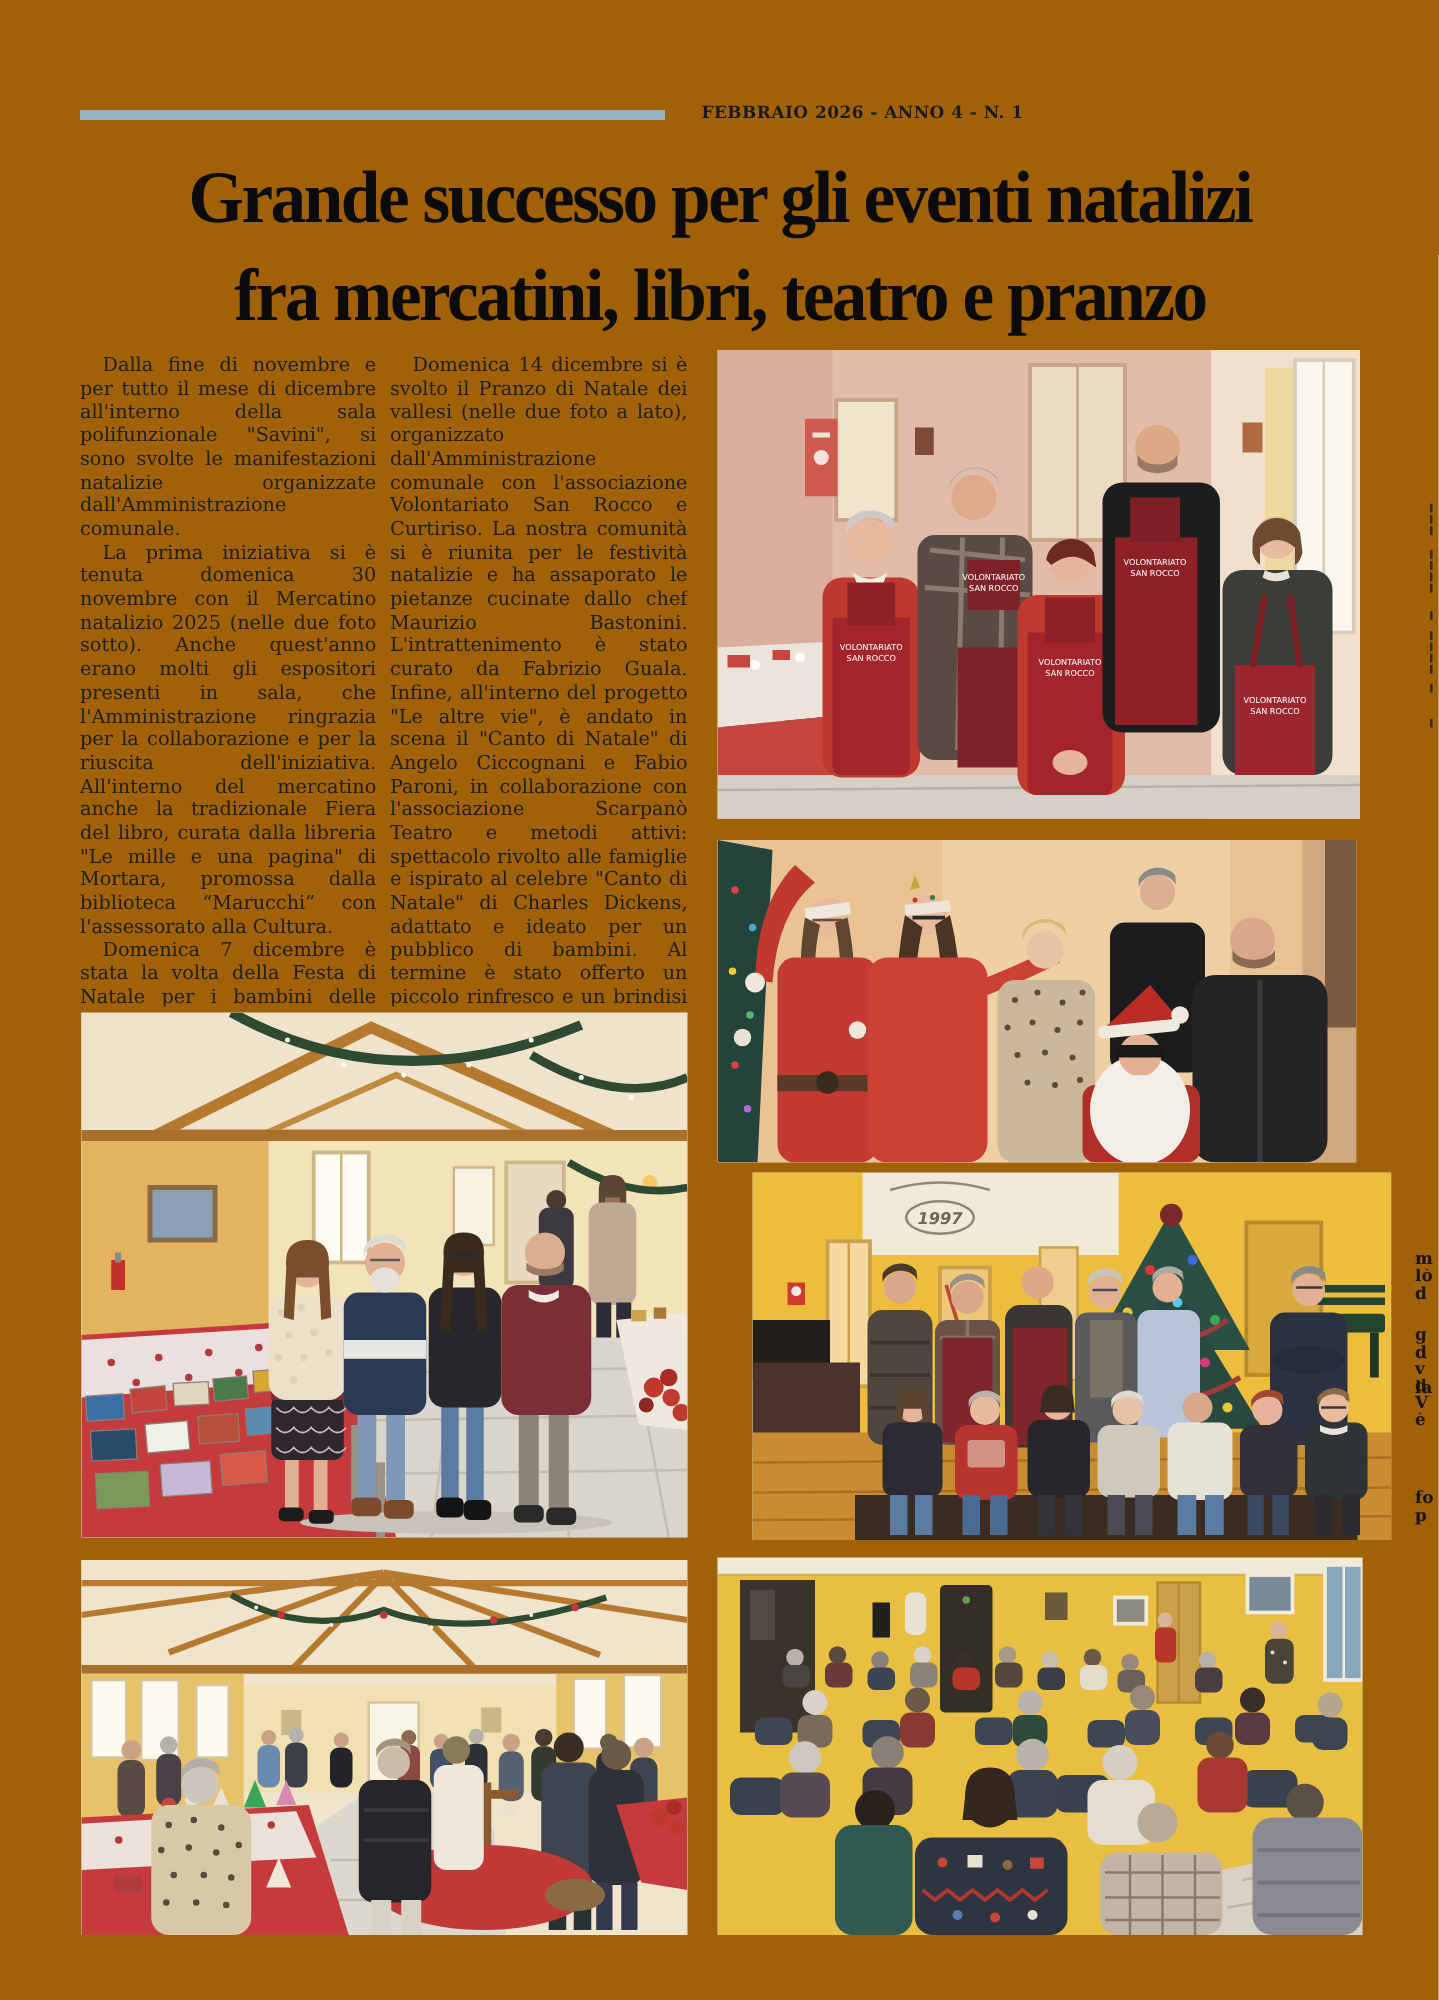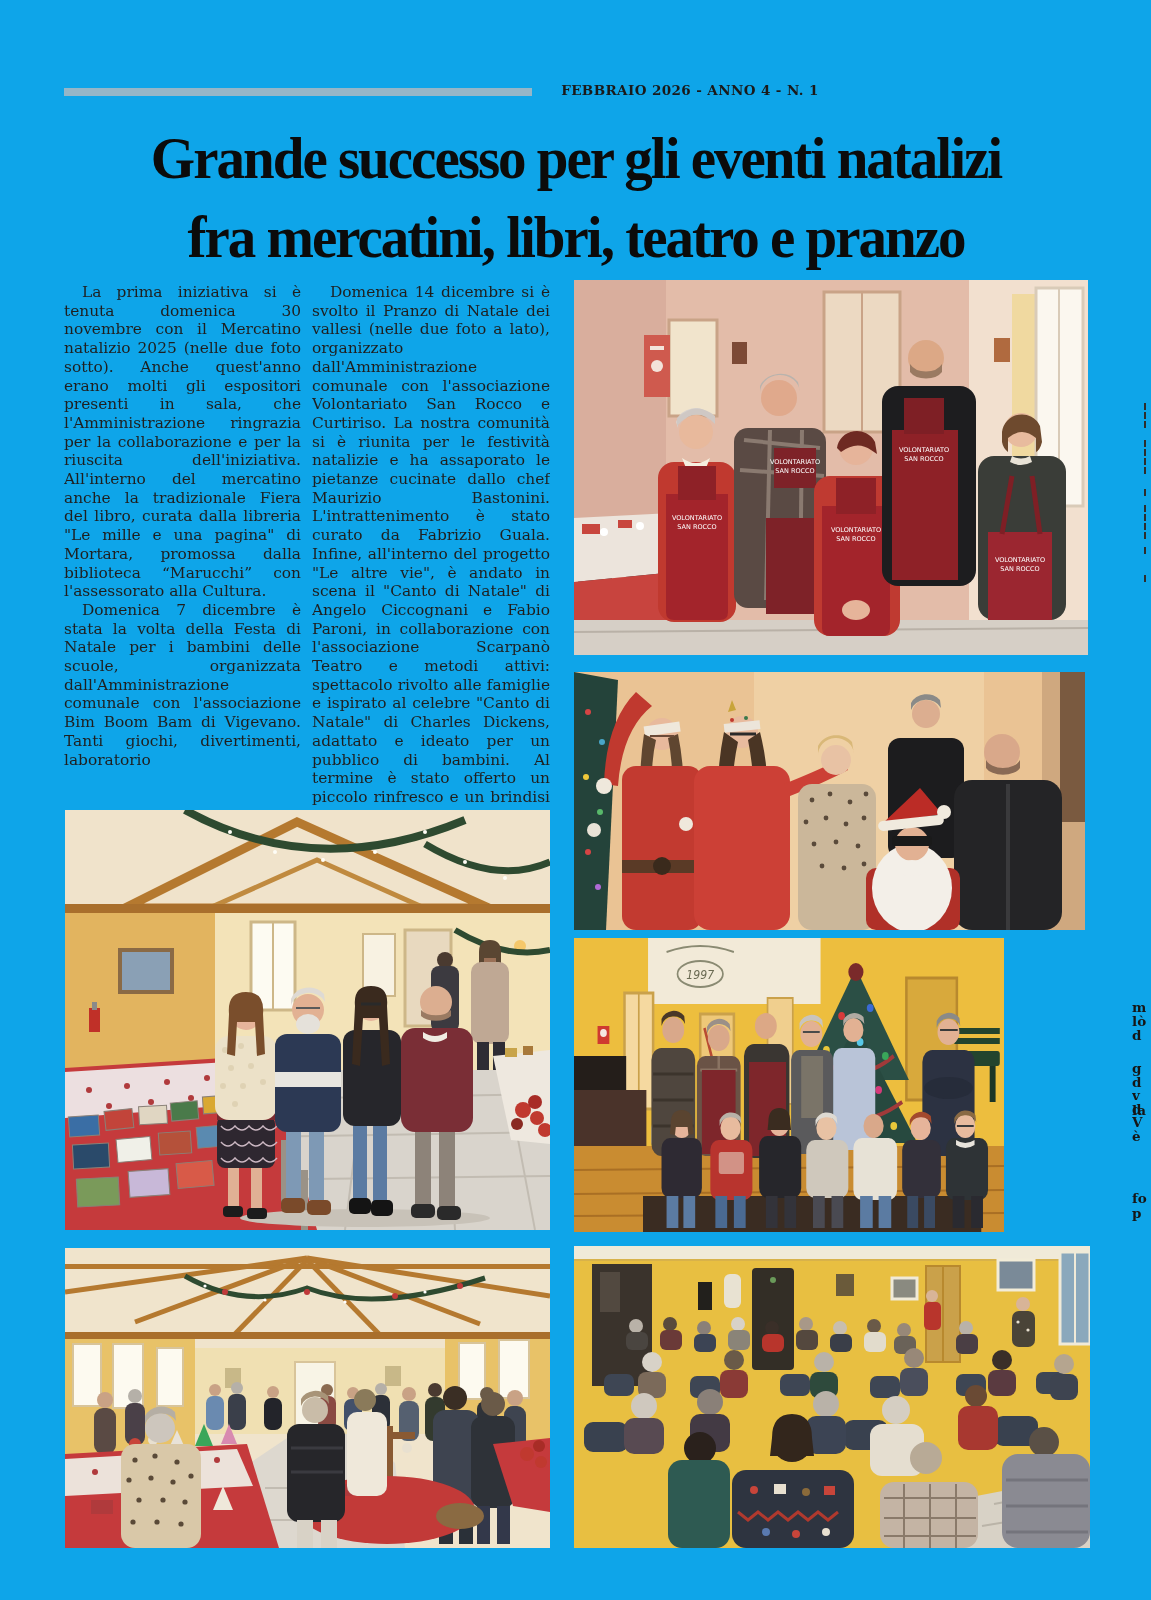--- a/index.html
+++ b/index.html
@@ -1,16 +1,16 @@
 <!DOCTYPE html>
 <html lang="it"><head>
 <meta charset="utf-8">
 <style>
   html,body{margin:0;padding:0;background:#ffffff;}
-  .page{position:relative;width:1151px;height:1600px;background:#0ea5e9;overflow:hidden;
+  .page{position:relative;width:1151px;height:1600px;background:#a16207;overflow:hidden;
         font-family:"DejaVu Serif", serif;color:#1f1f1f;}
   
   .mast-rule{position:absolute;left:64px;top:88px;width:468px;height:8px;}
   .mast-issue{position:absolute;left:540px;top:82px;width:300px;text-align:center;
 format      font-family:"Liberation Serif",serif;font-weight:700;font-size:13.5px;
       letter-spacing:.4px;color:#1a1a1a;white-space:nowrap;}
   
   .headline{position:absolute;left:50px;top:122px;width:1052px;text-align:center;
       font-family:"Liberation Serif",serif;font-weight:700;color:#0b0b0b;
       font-size:57px;line-height:76px;letter-spacing:-2px;transform:scale(1,1.04);}
@@ -20,21 +20,21 @@
   .col-1{left:64px;width:237px;}
   .col-2{left:312px;width:238px;}
   .col p{margin:0;text-indent:18px;}
   .col p.noindent{text-indent:0;}
   .col .it{}
   
   .photo{position:absolute;overflow:hidden;background:#d8cfc4;}
   .photo svg{display:block;width:100%;height:100%;}
   #ph-aprons  {left:574px;top:280px;width:514px;height:375px;}
   #ph-santa   {left:574px;top:672px;width:511px;height:258px;}
-  #ph-tree    {left:574px;top:938px;width:430px;height:294px;}
+  #ph-tree    {left:602px;top:938px;width:511px;height:294px;font-weight:bold;}
   #ph-bookfair{left:65px; top:810px;width:485px;height:420px;}
   #ph-market  {left:65px; top:1248px;width:485px;height:300px;}
   #ph-audience{left:574px;top:1246px;width:516px;height:302px;}
   
   .edge-frag{position:absolute;left:1132px;width:19px;overflow:hidden;
       font-family:"DejaVu Serif",serif;font-weight:700;font-size:13.5px;color:#161616;
       line-height:13.5px;white-space:nowrap;}
   .edge-mark{position:absolute;left:1144px;width:2px;height:7px;background:#2d2d2d;}
   text{font-family:"DejaVu Sans",sans-serif;}
 </style>
@@ -45,20 +45,21 @@
 
   <div class="mast-rule" style="background: rgb(149, 182, 200);"></div>
   <div class="mast-issue">FEBBRAIO 2026 - ANNO 4 - N. 1</div>
 
   <div class="headline">
     <div>Grande successo per gli eventi natalizi</div>
     <div>fra mercatini, libri, teatro e pranzo</div>
   </div>
 
   <div class="col col-1" id="col1">
+      <p><span>Dalla fine di novembre e per tutto il mese di dicembre all'interno della sala polifunzionale "Savini", si sono svolte le manifestazioni natalizie organizzate dall'Amministrazione comunale.</span></p>
       <p><span>La prima iniziativa si è tenuta domenica 30 novembre con il Mercatino natalizio 2025 </span><span class="it">(nelle due foto sotto).</span><span> Anche quest'anno erano molti gli espositori presenti in sala, che l'Amministrazione ringrazia per la collaborazione e per la riuscita dell'iniziativa. All'interno del mercatino anche la tradizionale Fiera del libro, curata dalla libreria "Le mille e una pagina" di Mortara, promossa dalla biblioteca “Marucchi” con l'assessorato alla Cultura.</span></p>
       <p><span>Domenica 7 dicembre è stata la volta della Festa di Natale per i bambini delle scuole, organizzata dall'Amministrazione comunale con l'associazione Bim Boom Bam di Vigevano. Tanti giochi, divertimenti, laboratorio</span></p>
     </div>
   <div class="col col-2" id="col2">
       <p><span>Domenica 14 dicembre si è svolto il Pranzo di Natale dei vallesi </span><span class="it">(nelle due foto a lato)</span><span>, organizzato dall'Amministrazione comunale con l'associazione Volontariato San Rocco e Curtiriso. La nostra comunità si è riunita per le festività natalizie e ha assaporato le pietanze cucinate dallo chef Maurizio Bastonini. L'intrattenimento è stato curato da Fabrizio Guala. Infine, all'interno del progetto "Le altre vie", è andato in scena il "Canto di Natale" di Angelo Ciccognani e Fabio Paroni, in collaborazione con l'associazione Scarpanò Teatro e metodi attivi: spettacolo rivolto alle famiglie e ispirato al celebre "Canto di Natale" di Charles Dickens, adattato e ideato per un pubblico di bambini. Al termine è stato offerto un piccolo rinfresco e un brindisi augurale.</span></p>
     </div>
 
   <div class="photo" id="ph-aprons">
     <svg viewBox="0 0 514 375" preserveAspectRatio="none">
       <rect width="514" height="375" fill="#e3bca9"></rect>

